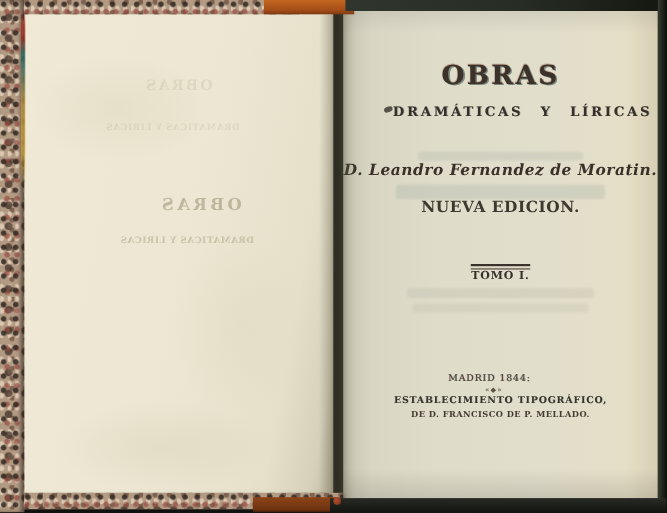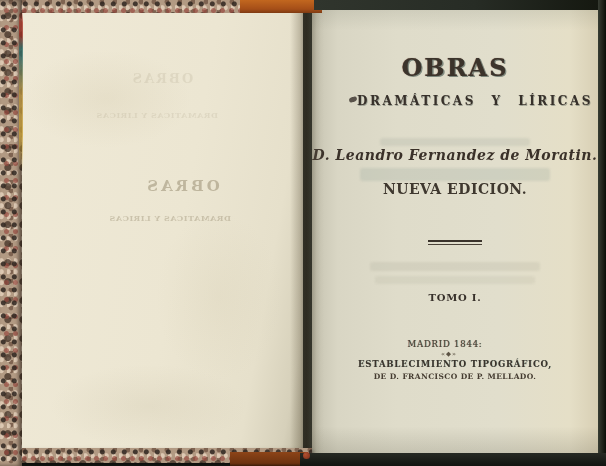--- a/index.html
+++ b/index.html
@@ -64,21 +64,21 @@
   .rp-text{position:absolute;left:0;width:100%;text-align:center;color:#37302a;white-space:nowrap;}
   .rp-title{top:45px;font-size:24px;font-weight:bold;letter-spacing:2px;color:#3b332b;
     text-shadow:1.4px 1.4px 0 rgba(52,72,68,.55),-.5px -.5px 0 rgba(158,82,58,.35),0 0 1px rgba(60,50,40,.5);}
   .rp-subtitle{top:86px;font-size:12px;font-weight:bold;letter-spacing:2.5px;word-spacing:9px;
     text-shadow:.7px .7px 0 rgba(60,76,70,.4);padding-left:20px;}
   .rp-de{top:118px;font-size:7.5px;font-weight:bold;letter-spacing:1px;color:#4a4135;}
   .rp-author{top:139px;font-size:14px;font-weight:bold;font-style:italic;letter-spacing:.5px;color:#3a3129;}
   .rp-edition{top:173px;font-size:14px;font-weight:bold;letter-spacing:.5px;color:#3f382f;}
   .rp-rule{position:absolute;top:232px;left:50%;margin-left:-27px;width:54px;height:2px;
     border-top:2px solid #3a332b;border-bottom:1px solid #4a4238;}
-  .rp-volume{top:238px;font-size:10px;font-weight:bold;letter-spacing:.8px;margin-top:46px;}
+  .rp-volume{top:238px;font-size:10px;font-weight:bold;letter-spacing:.8px;}
   .rp-city{top:331px;font-size:8.5px;font-weight:normal;letter-spacing:.8px;color:#4c4336;left:-10px;
     text-shadow:.5px 0 0 rgba(30,110,110,.45),-.5px 0 0 rgba(165,70,55,.45);}
   .rp-ornament{top:342px;font-size:6.5px;letter-spacing:1px;color:#5c5344;left:-6px;font-family:"DejaVu Sans",sans-serif;}
   .rp-pub1{top:351px;font-size:8.5px;font-weight:bold;letter-spacing:.8px;color:#3c342c;
     text-shadow:.4px 0 0 rgba(30,100,100,.35);}
   .rp-pub2{top:364px;font-size:7.5px;font-weight:bold;letter-spacing:.4px;color:#453c31;}
   .rp-bleed-bar{position:absolute;left:50%;filter:blur(1.2px);border-radius:3px;}
   .bar1{top:130px;margin-left:-75px;width:150px;height:8px;background:rgba(118,136,126,.14);}
   .bar2{top:160px;margin-left:-95px;width:190px;height:13px;background:rgba(112,134,132,.16);}
   .bar3{top:254px;margin-left:-85px;width:170px;height:9px;background:rgba(120,120,100,.11);}

